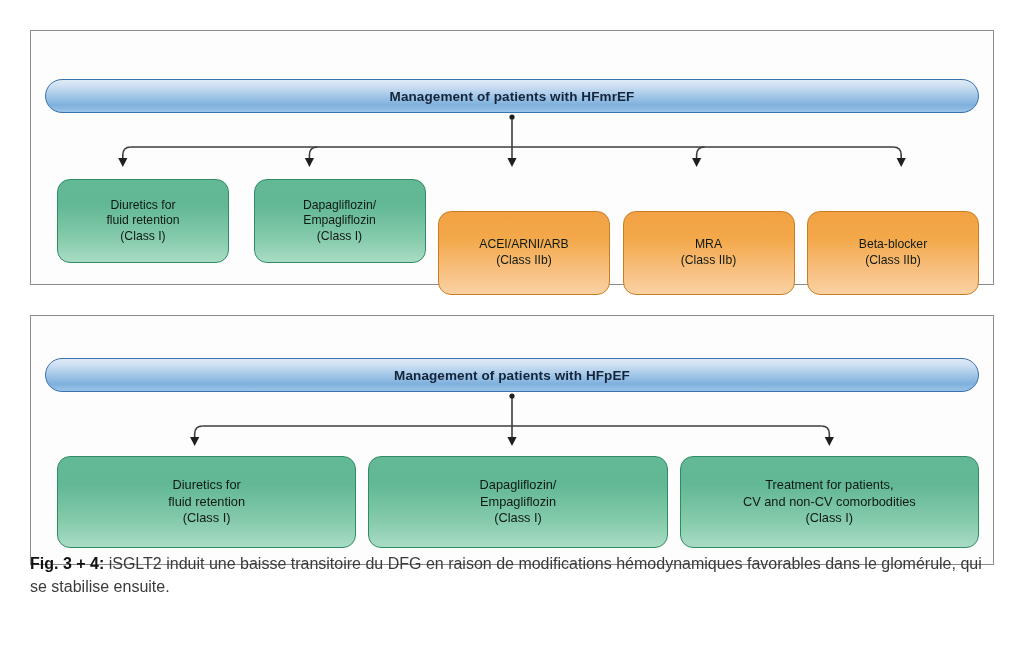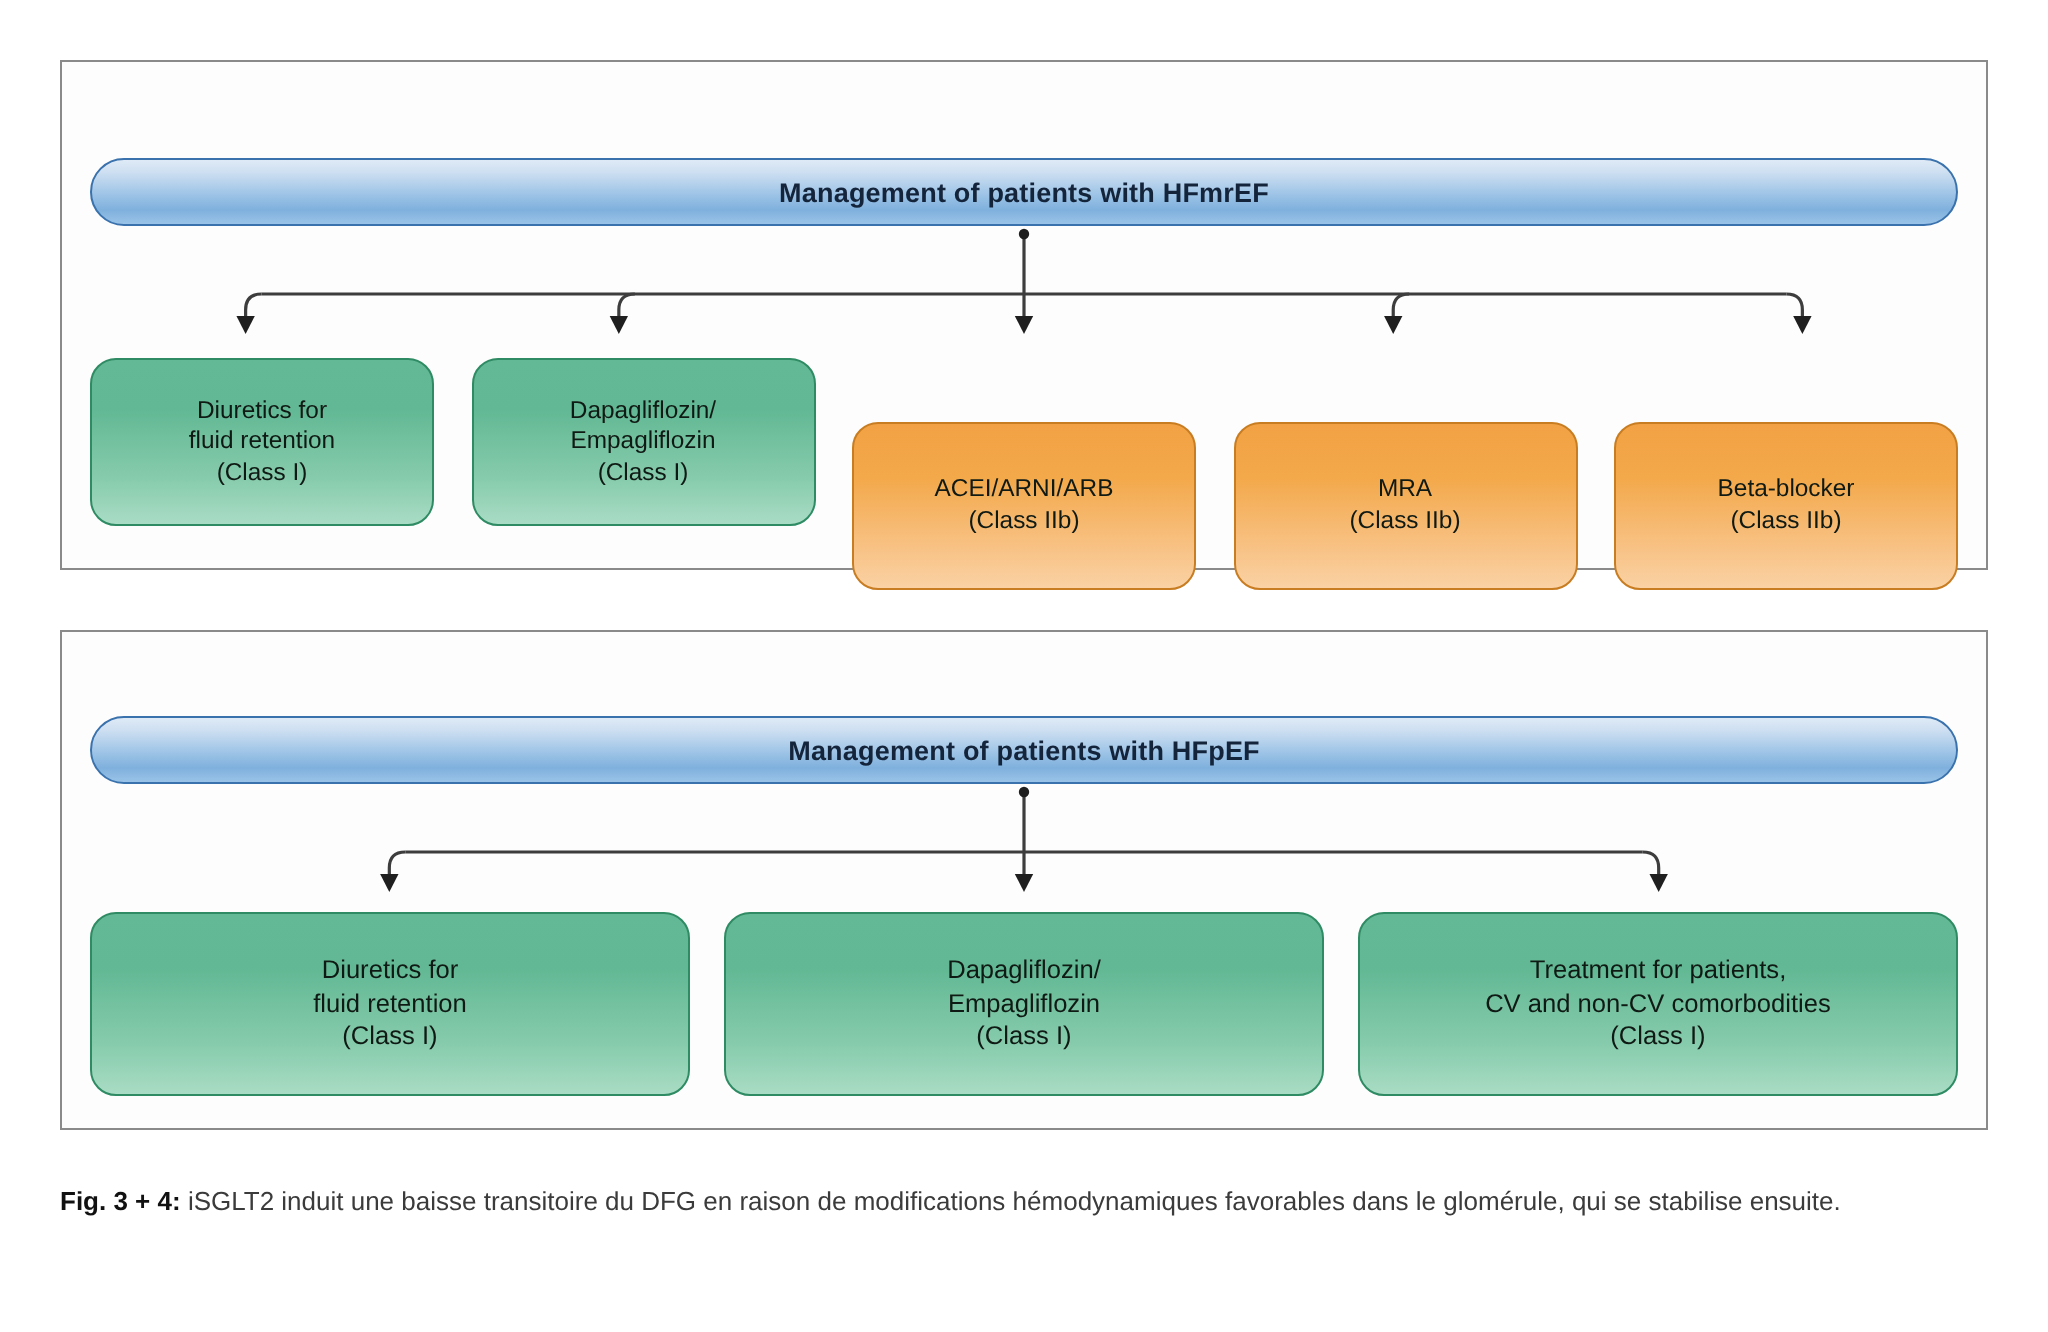--- a/index.html
+++ b/index.html
@@ -98,39 +98,40 @@
   #panel-hfmref .node { width: 172px; height: 84px; font-size: 12.2px; }
   #panel-hfpef  .node { width: 300px; height: 92px; font-size: 12.8px; }
 
   .node.green {
     border: 1.6px solid #2e8b63;
     background: linear-gradient(to bottom,
                 #63b995 0%,
                 #62b894 30%,
                 #86cbac 72%,
                 #a9dcc4 100%);
+    margin-left: 12px;
   }
   .node.orange {
     border: 1.6px solid #c87d22;
     background: linear-gradient(to bottom,
                 #f2a244 0%,
                 #f3a849 32%,
                 #f8c285 76%,
                 #fad2a4 100%);
     margin-top: 32px;
   }
   .node-line { display: block; white-space: nowrap; }
 
   
   .caption {
     position: absolute;
     left: 30px;
-    top: 592px;
+    top: 553px;
     width: 964px;
-    font-size: 13px;
+    font-size: 16px;
     line-height: 1.42;
     color: #3b3b3b;
   }
   .caption b {
     color: #111111;
     font-weight: bold;
   }
 </style>
 </head>
 <body>

